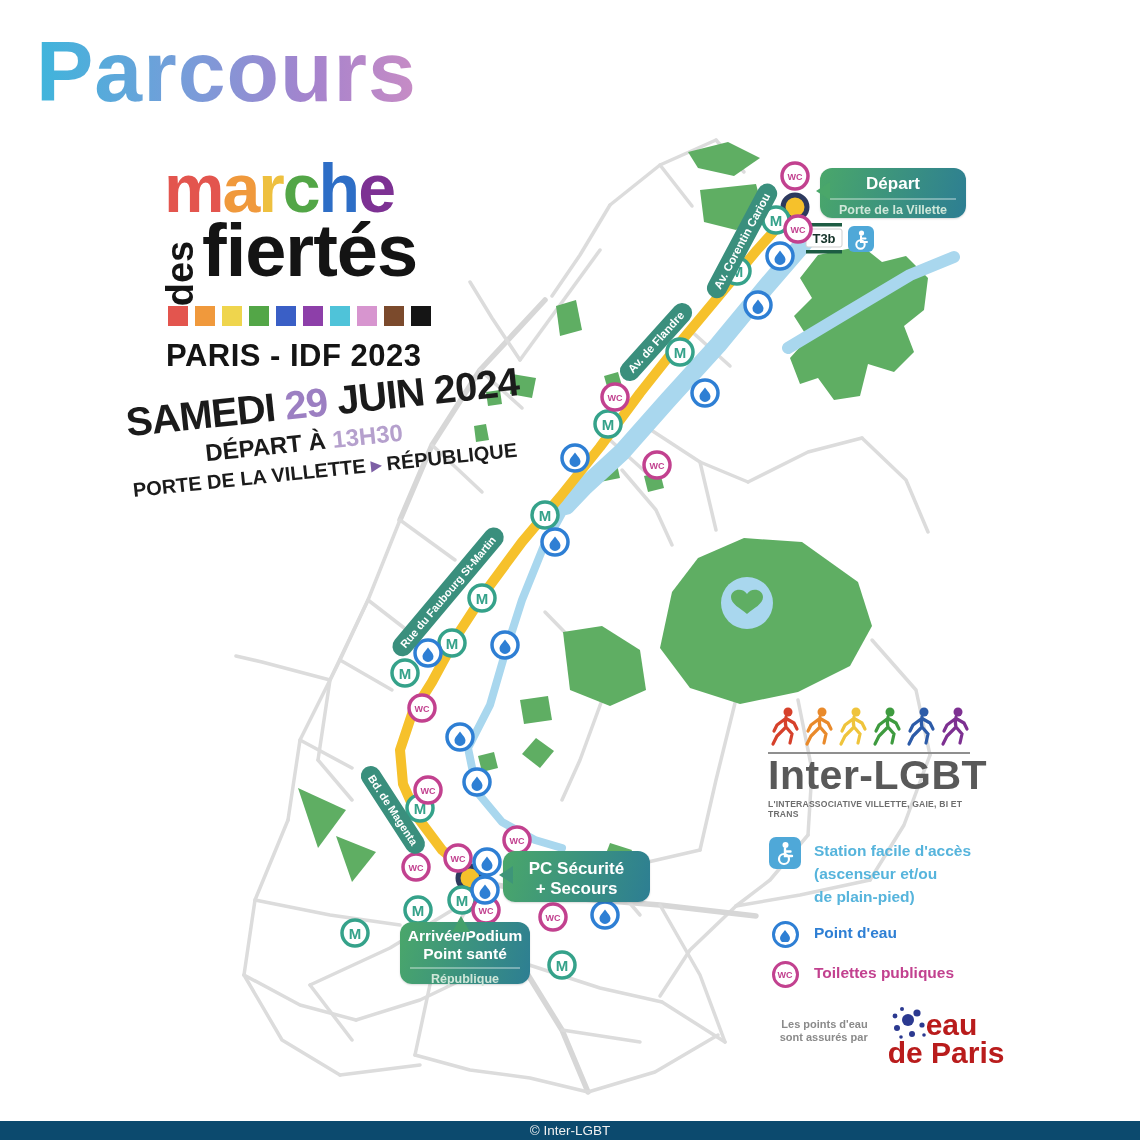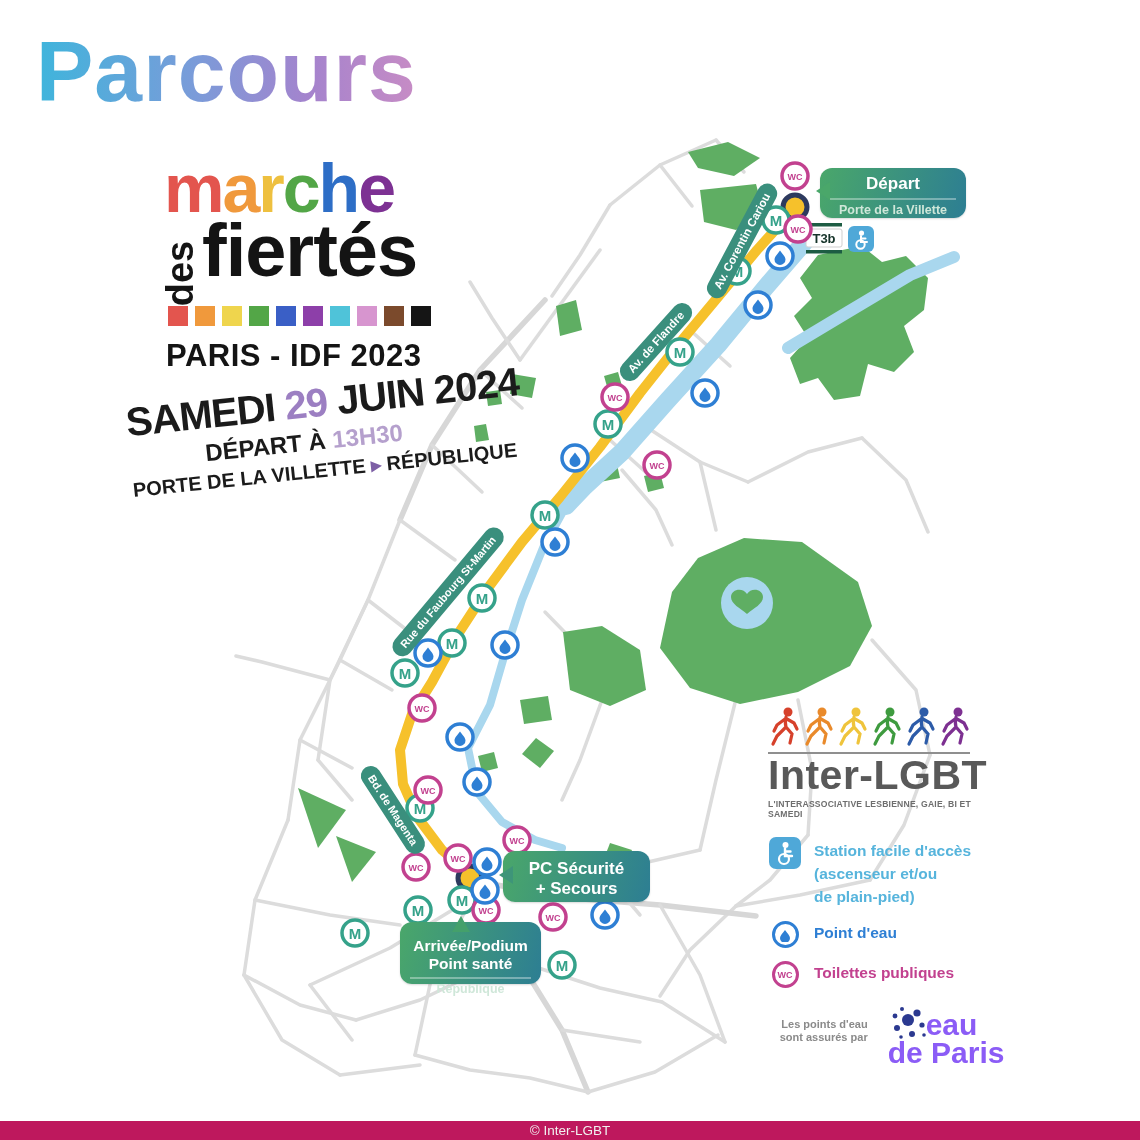--- a/index.html
+++ b/index.html
@@ -55,21 +55,21 @@
     background:linear-gradient(105deg,#4aa76a,#2d7e93);box-shadow:0 1px 2px rgba(0,0,0,.15);}
   .badge-title{font-size:17px;font-weight:800;line-height:1.15;}
   .badge-sep{height:2px;background:rgba(255,255,255,.35);margin:4px 10px 3px;}
   .badge-sub{font-size:12.5px;font-weight:bold;color:#cfe7d9;}
   .badge-depart{left:820px;top:168px;width:146px;height:50px;padding-top:6px;box-sizing:border-box;}
   .badge-depart::before{content:"";position:absolute;left:-13px;top:14px;
     border:9px solid transparent;border-right:14px solid #4aa76a;}
   .badge-pc{left:503px;top:851px;width:147px;height:51px;padding-top:8px;box-sizing:border-box;}
   .badge-pc::before{content:"";position:absolute;left:-13px;top:15px;
     border:9px solid transparent;border-right:14px solid #3e9579;}
-  .badge-arrivee{left:400px;top:922px;width:141px;height:62px;padding-top:15px;box-sizing:border-box;}
+  .badge-arrivee{left:400px;top:922px;width:130px;height:62px;padding-top:5px;box-sizing:border-box;}
   .badge-arrivee::before{content:"";position:absolute;left:52px;top:-15px;
     border:9px solid transparent;border-bottom:16px solid #44a06b;}
   .badge-arrivee .badge-title{font-size:15.5px;}
   
   .legend{position:absolute;left:768px;top:698px;width:220px;z-index:3;}
   .runners{display:block;}
   .brand-line{height:0;border-top:2px solid #8f8f8f;width:202px;margin:2px 0 0;}
   .brand{font-size:41px;font-weight:800;color:#595959;letter-spacing:.5px;line-height:1.05;}
   .brand-tagline{font-size:8.6px;font-weight:bold;color:#6e6e6e;letter-spacing:.2px;margin-top:2px;}
   .legend-items{margin-top:18px;}
@@ -79,26 +79,26 @@
   .ic-wheel{width:32px;height:32px;border-radius:7px;background:#4fa8d8;}
   .ic-circle{width:21px;height:21px;border-radius:50%;background:#fff;display:flex;
     align-items:center;justify-content:center;margin-top:2px;}
   .ic-drop-b{border:3.5px solid #2e7fd4;}
   .ic-wc-b{border:3.5px solid #c2418f;font-size:9px;font-weight:800;color:#c2418f;}
   .ic-park{width:28px;height:28px;border-radius:50%;background:#5fae63;margin-top:1px;}
   
   .sponsor{position:absolute;left:778px;top:1008px;width:210px;z-index:3;display:flex;gap:6px;}
   .sponsor-note{font-size:11px;font-weight:bold;color:#8a8a8a;white-space:pre-line;
     text-align:right;width:92px;padding-top:10px;line-height:13px;}
-  .edp{position:relative;width:105px;height:62px;color:#8b5cf6;margin-left:12px;}
+  .edp{position:relative;width:105px;height:62px;color:#b91c1c;margin-left:12px;}
   .edp-eau{position:absolute;left:40px;top:0px;font-size:30px;font-weight:800;}
   .edp-paris{position:absolute;left:2px;top:28px;font-size:30px;font-weight:800;white-space:nowrap;}
   .edp svg{position:absolute;left:0;top:-4px;}
   
-  .footer-bar{position:absolute;left:0;bottom:0;width:100%;height:19px;background:#be185d;
+  .footer-bar{position:absolute;left:0;bottom:0;width:100%;height:19px;background:#0c4a6e;
     z-index:5;text-align:center;}
   .footer-credit{font-size:13.5px;color:#f0f0f0;line-height:19px;}
 </style>
 </head>
 <body>
 
 <div class="poster">
 
   <svg class="map" viewBox="0 0 1140 1140">
 
@@ -431,21 +431,21 @@
       </defs>
       <use href="#runner" x="17" y="30" style="color:#d6412b"></use>
       <use href="#runner" x="51" y="30" style="color:#e98a2b"></use>
       <use href="#runner" x="85" y="30" style="color:#efc43b"></use>
       <use href="#runner" x="119" y="30" style="color:#3e9b3f"></use>
       <use href="#runner" x="153" y="30" style="color:#2c5ba8"></use>
       <use href="#runner" x="187" y="30" style="color:#7d3091"></use>
     </svg>
     <div class="brand-line"></div>
     <div class="brand">Inter-LGBT</div>
-    <div class="brand-tagline">L'INTERASSOCIATIVE LESBIENNE, GAIE, BI ET SAMEDI</div>
+    <div class="brand-tagline">L'INTERASSOCIATIVE VILLETTE, GAIE, BI ET TRANS</div>
 
     <div class="legend-items">
       <div class="legend-row">
         <div class="legend-ic">
           <div class="ic-wheel">
             <svg width="32" height="32" viewBox="0 0 32 32">
               <circle cx="16.5" cy="8" r="3" fill="#fff"></circle>
               <path d="M16,11.5 L16,19 L23,19 M16,14.5 L21.5,14.5" stroke="#fff" stroke-width="2.4" fill="none" stroke-linecap="round"></path>
               <circle cx="15" cy="22" r="5" stroke="#fff" stroke-width="2.2" fill="none"></circle>
             </svg>

